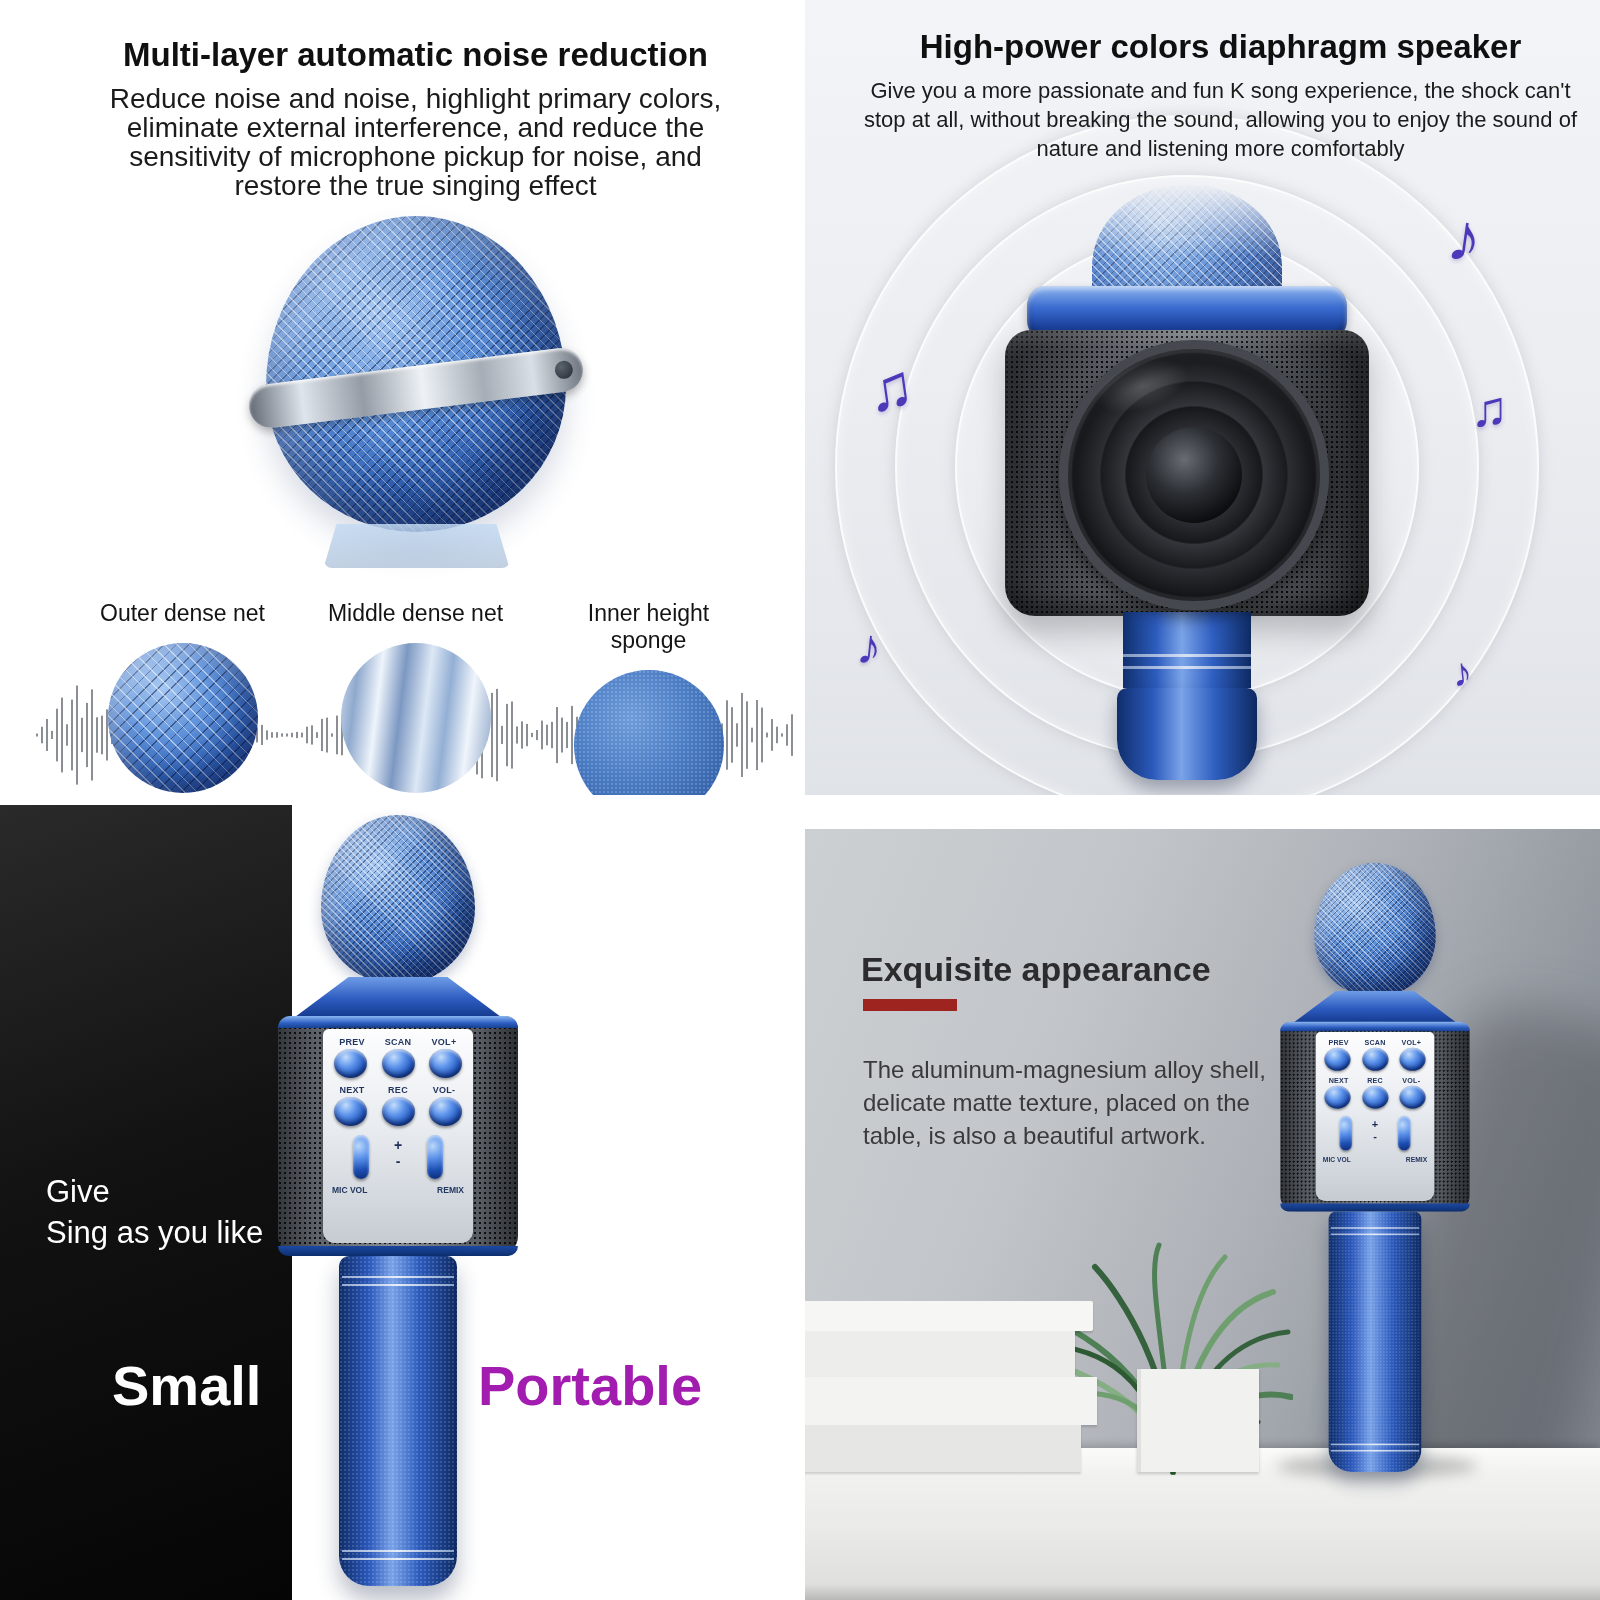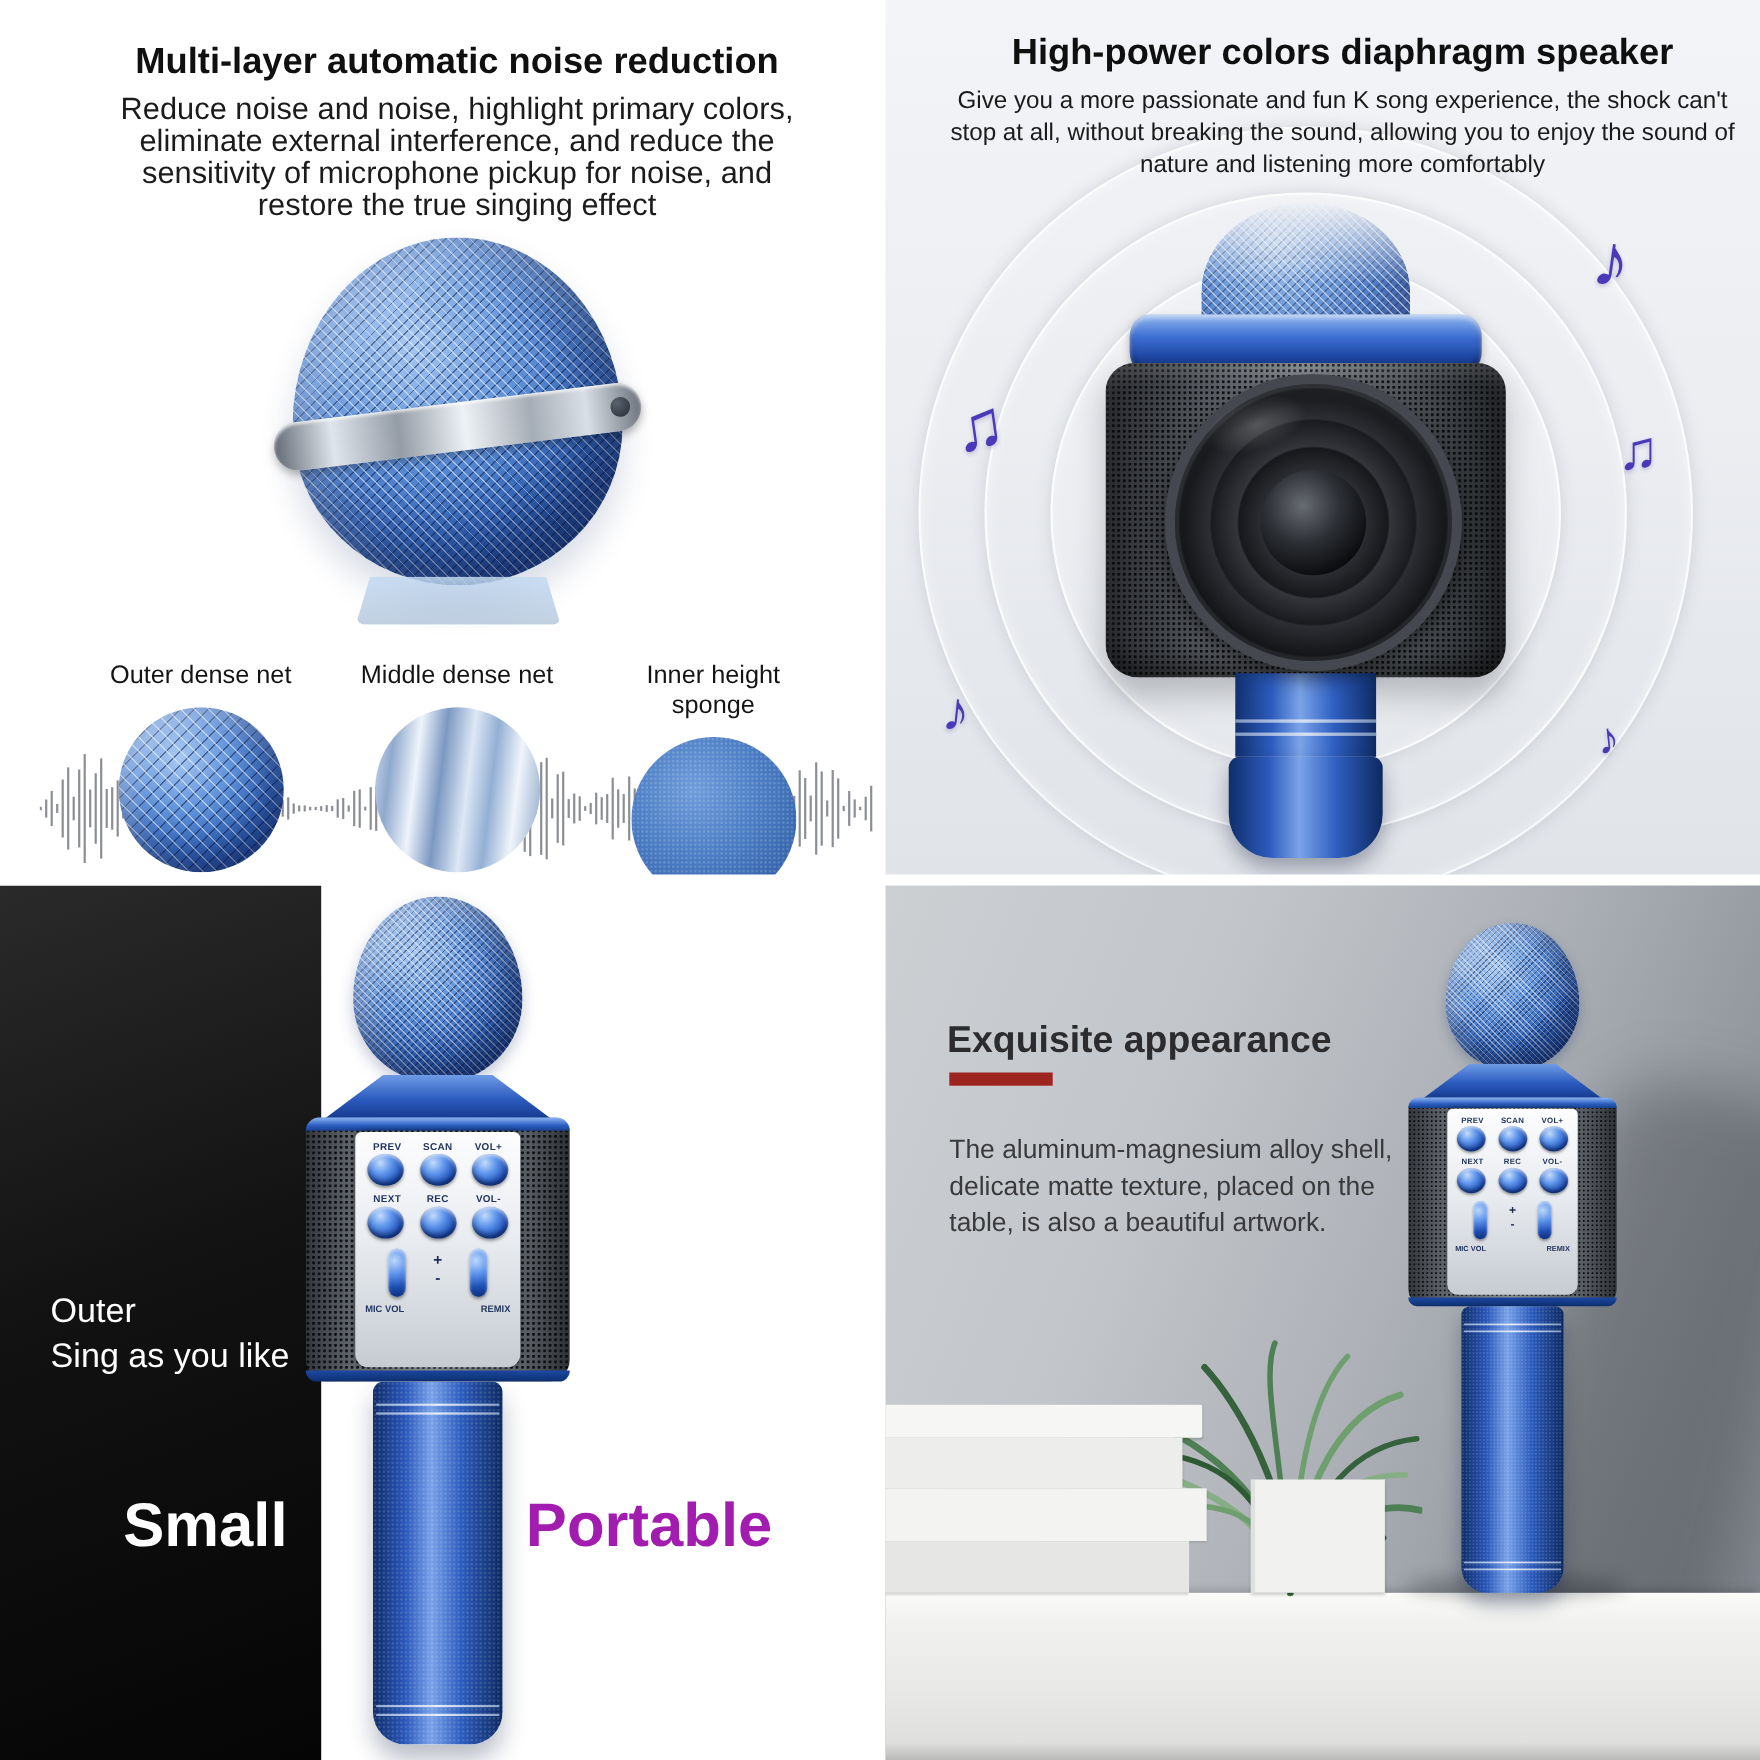--- a/index.html
+++ b/index.html
@@ -140,21 +140,21 @@
   .black-side{position:absolute;left:0;top:0;width:292px;height:100%;
     background:linear-gradient(160deg,#2a2a2a 0%,#121212 45%,#050505 100%);}
   .carry{position:absolute;left:46px;top:366px;color:#fff;font-size:31px;line-height:41px;z-index:2;}
   .benefits{position:absolute;left:546px;top:366px;color:#0e0e0e;font-size:31px;line-height:41px;z-index:2;}
   .bigword{position:absolute;top:548px;font-size:56px;font-weight:bold;z-index:2;}
   .big-left{left:112px;color:#fff;}
   .big-right{left:478px;color:#a21caf;}
   .mic-lg{left:268px;top:10px;z-index:3;}
 
   
-  .p4{background:linear-gradient(112deg,#cdd0d3 0%,#c2c5c9 30%,#adb1b7 55%,#8b9198 82%,#7e848c 100%);}
+  .p4{background:linear-gradient(112deg,#cdd0d3 0%,#c2c5c9 30%,#adb1b7 55%,#8b9198 82%,#7e848c 100%);margin-top:24px;}
   .wall-shadow{position:absolute;left:596px;top:180px;width:210px;height:540px;border-radius:70px;
     background:rgba(35,38,44,.30);transform:rotate(13deg);filter:blur(26px);z-index:1;}
   .p4 .title{position:absolute;left:56px;top:98px;font-size:34px;font-weight:bold;color:#2c2c2e;z-index:6;}
   .red-bar{position:absolute;left:58px;top:170px;width:94px;height:12px;background:#9e2420;z-index:6;}
   .p4 .desc{position:absolute;left:58px;top:200px;width:436px;font-size:24px;line-height:33px;color:#3a3a3c;z-index:6;}
   .table{position:absolute;left:0;bottom:0;width:100%;height:152px;z-index:1;
     background:linear-gradient(180deg,#fbfbf9 0%,#f1f1ef 18%,#e8e8e6 60%,#dcdcda 100%);
     box-shadow:0 -3px 8px rgba(0,0,0,.18);}
   .table-edge{position:absolute;left:0;bottom:0;width:100%;height:16px;z-index:2;
     background:linear-gradient(180deg,rgba(0,0,0,0),rgba(0,0,0,.16));}
@@ -431,21 +431,21 @@
       </div>
       <div class="mic-handle">
         <div class="stripe st1"></div>
         <div class="stripe st2"></div>
         <div class="stripe st3"></div>
         <div class="stripe st4"></div>
       </div>
     </div>
 
     <div class="carry">
-      <div>Outer</div>
+      <div>Give</div>
       <div>Sing as you like</div>
     </div>
     <div class="bigword big-left">Small</div>
     <div class="bigword big-right">Portable</div>
   </section>
 
   <section class="panel p4">
     <div class="wall-shadow"></div>
     <h1 class="title">Exquisite appearance</h1>
     <div class="red-bar"></div>

